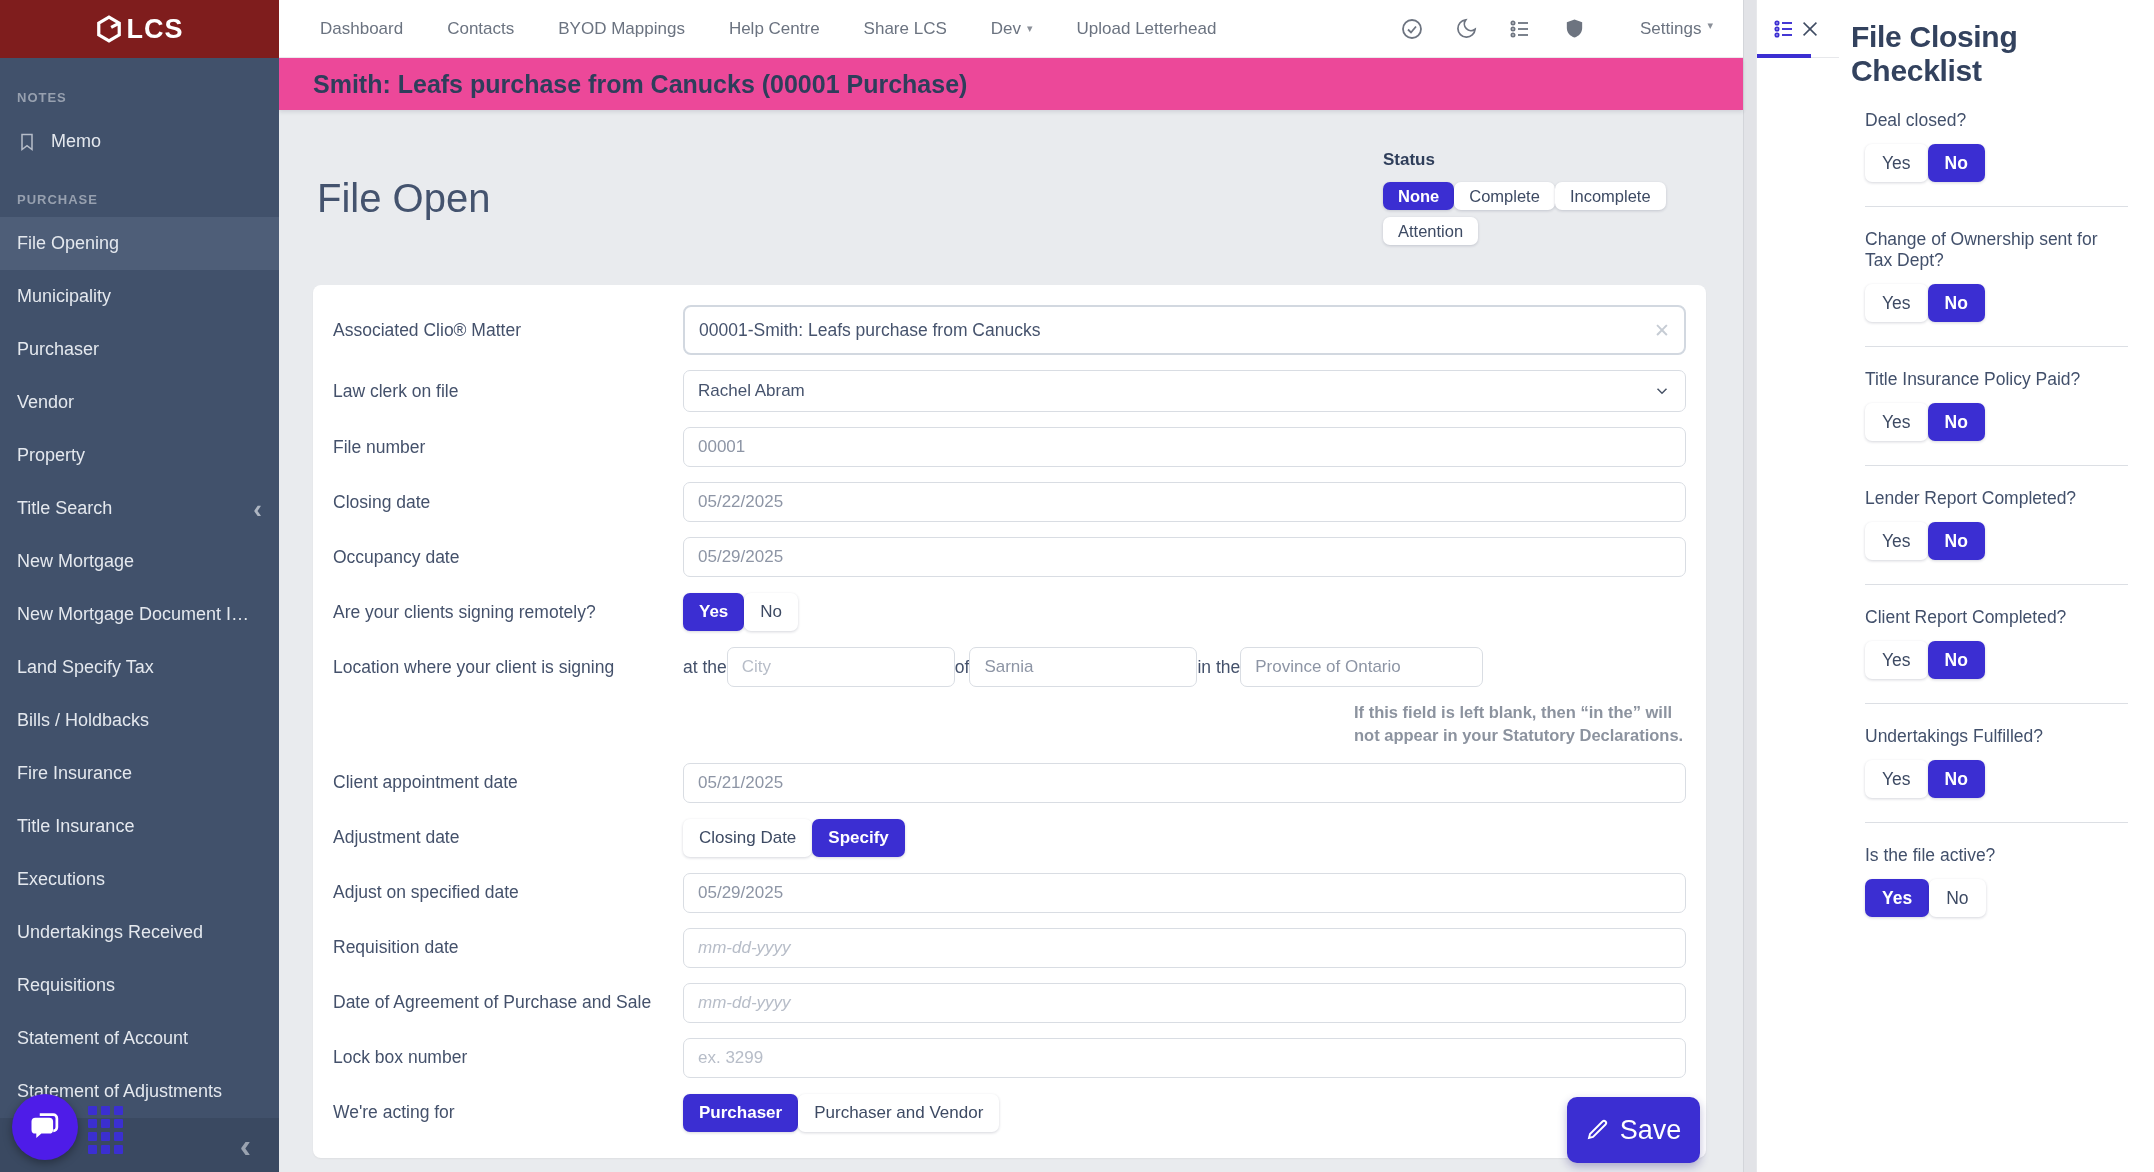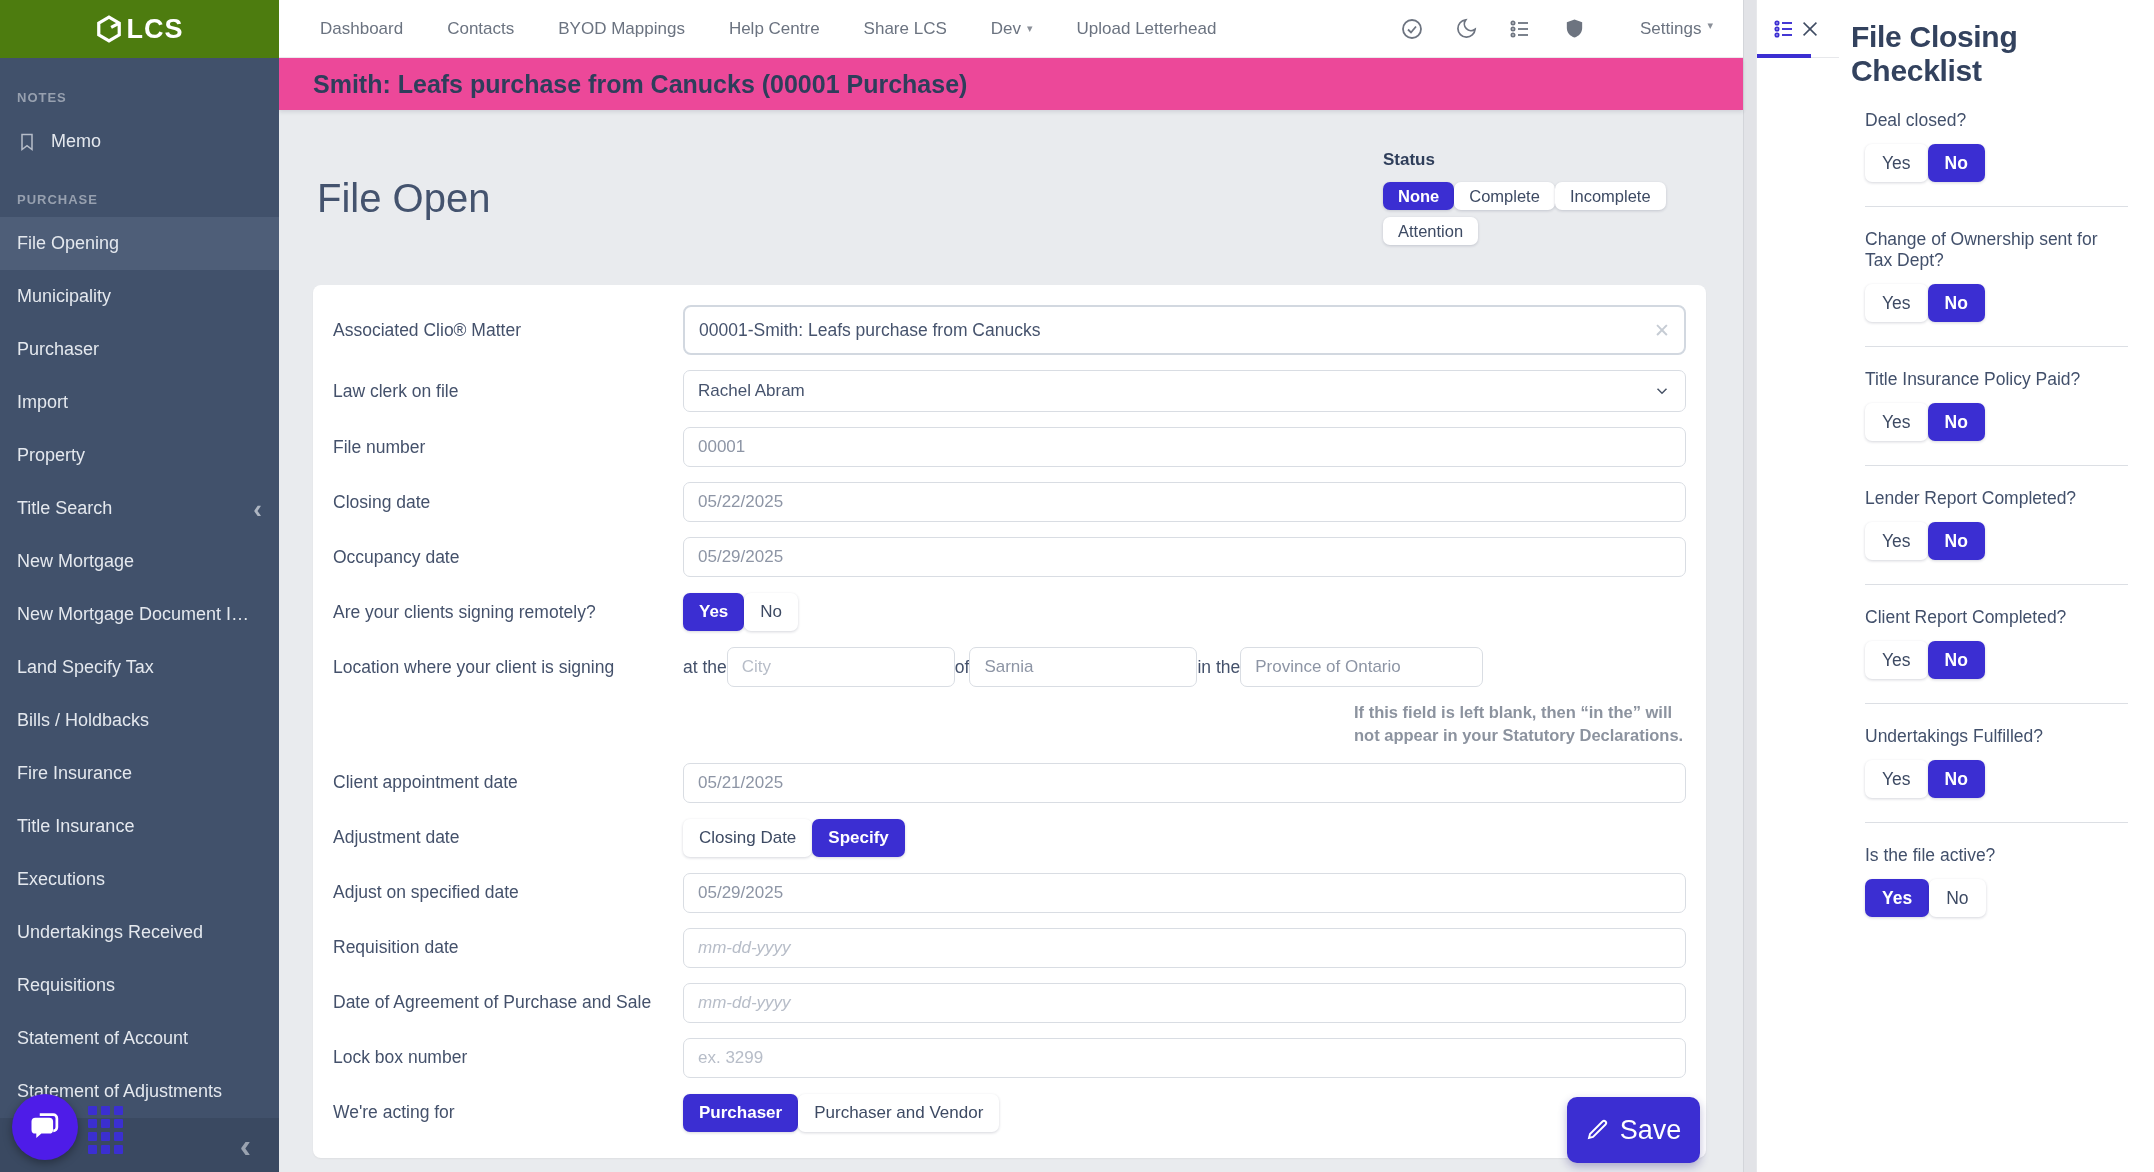--- a/index.html
+++ b/index.html
@@ -1,21 +1,21 @@
 <!DOCTYPE html>
 <html><head>
 <meta charset="utf-8">
 <style>
   *{box-sizing:border-box;margin:0;padding:0}
   html,body{width:2154px;height:1172px;overflow:hidden;font-family:"Liberation Sans",sans-serif;background:#e9ebee}
   .root{position:relative;width:2154px;height:1172px;display:flex}
 
   
   .sidebar{width:279px;flex:0 0 279px;background:#41516b;display:flex;flex-direction:column;position:relative;z-index:3}
-  .sidebar-header{height:58px;background:#4d7c0f;display:flex;align-items:center;justify-content:center;gap:6px}
+  .sidebar-header{height:58px;background:#7f1d1d;display:flex;align-items:center;justify-content:center;gap:6px}
   .logo{display:flex;align-items:center;gap:5px;color:#fff;font-weight:700;font-size:27px;letter-spacing:1px}
   .sidebar-nav{flex:1;overflow:hidden;padding-top:8px}
   .side-sec{font-size:13px;font-weight:700;letter-spacing:1px;color:#97a0af;margin:24px 17px 10px;text-transform:uppercase}
   .side-item{display:flex;align-items:center;padding:16px 17px;font-size:18px;color:#e4e8ee;cursor:pointer;white-space:nowrap;overflow:hidden}
   .side-item.active{background:#4e5e78}
   .side-item svg{margin-right:14px;flex:0 0 auto}
   .side-item .lbl{overflow:hidden;text-overflow:ellipsis}
   .side-chev{margin-left:auto;color:#aeb6c2;font-size:26px;line-height:14px;font-weight:700}
   .sidebar-footer{position:absolute;bottom:0;left:0;width:279px;height:54px;background:#3a4961;display:flex;align-items:center;justify-content:flex-end;padding-right:28px}
   .collapse{color:#9aa3b0;font-size:34px;font-weight:700;line-height:20px;cursor:pointer}
@@ -112,21 +112,21 @@
         <div class="side-item active">
           <span class="lbl">File Opening</span>
         </div>
         <div class="side-item">
           <span class="lbl">Municipality</span>
         </div>
         <div class="side-item">
           <span class="lbl">Purchaser</span>
         </div>
         <div class="side-item">
-          <span class="lbl">Import</span>
+          <span class="lbl">Vendor</span>
         </div>
         <div class="side-item">
           <span class="lbl">Property</span>
         </div>
         <div class="side-item">
           <span class="lbl">Title Search</span>
           <span class="side-chev">‹</span>
         </div>
         <div class="side-item">
           <span class="lbl">New Mortgage</span>

